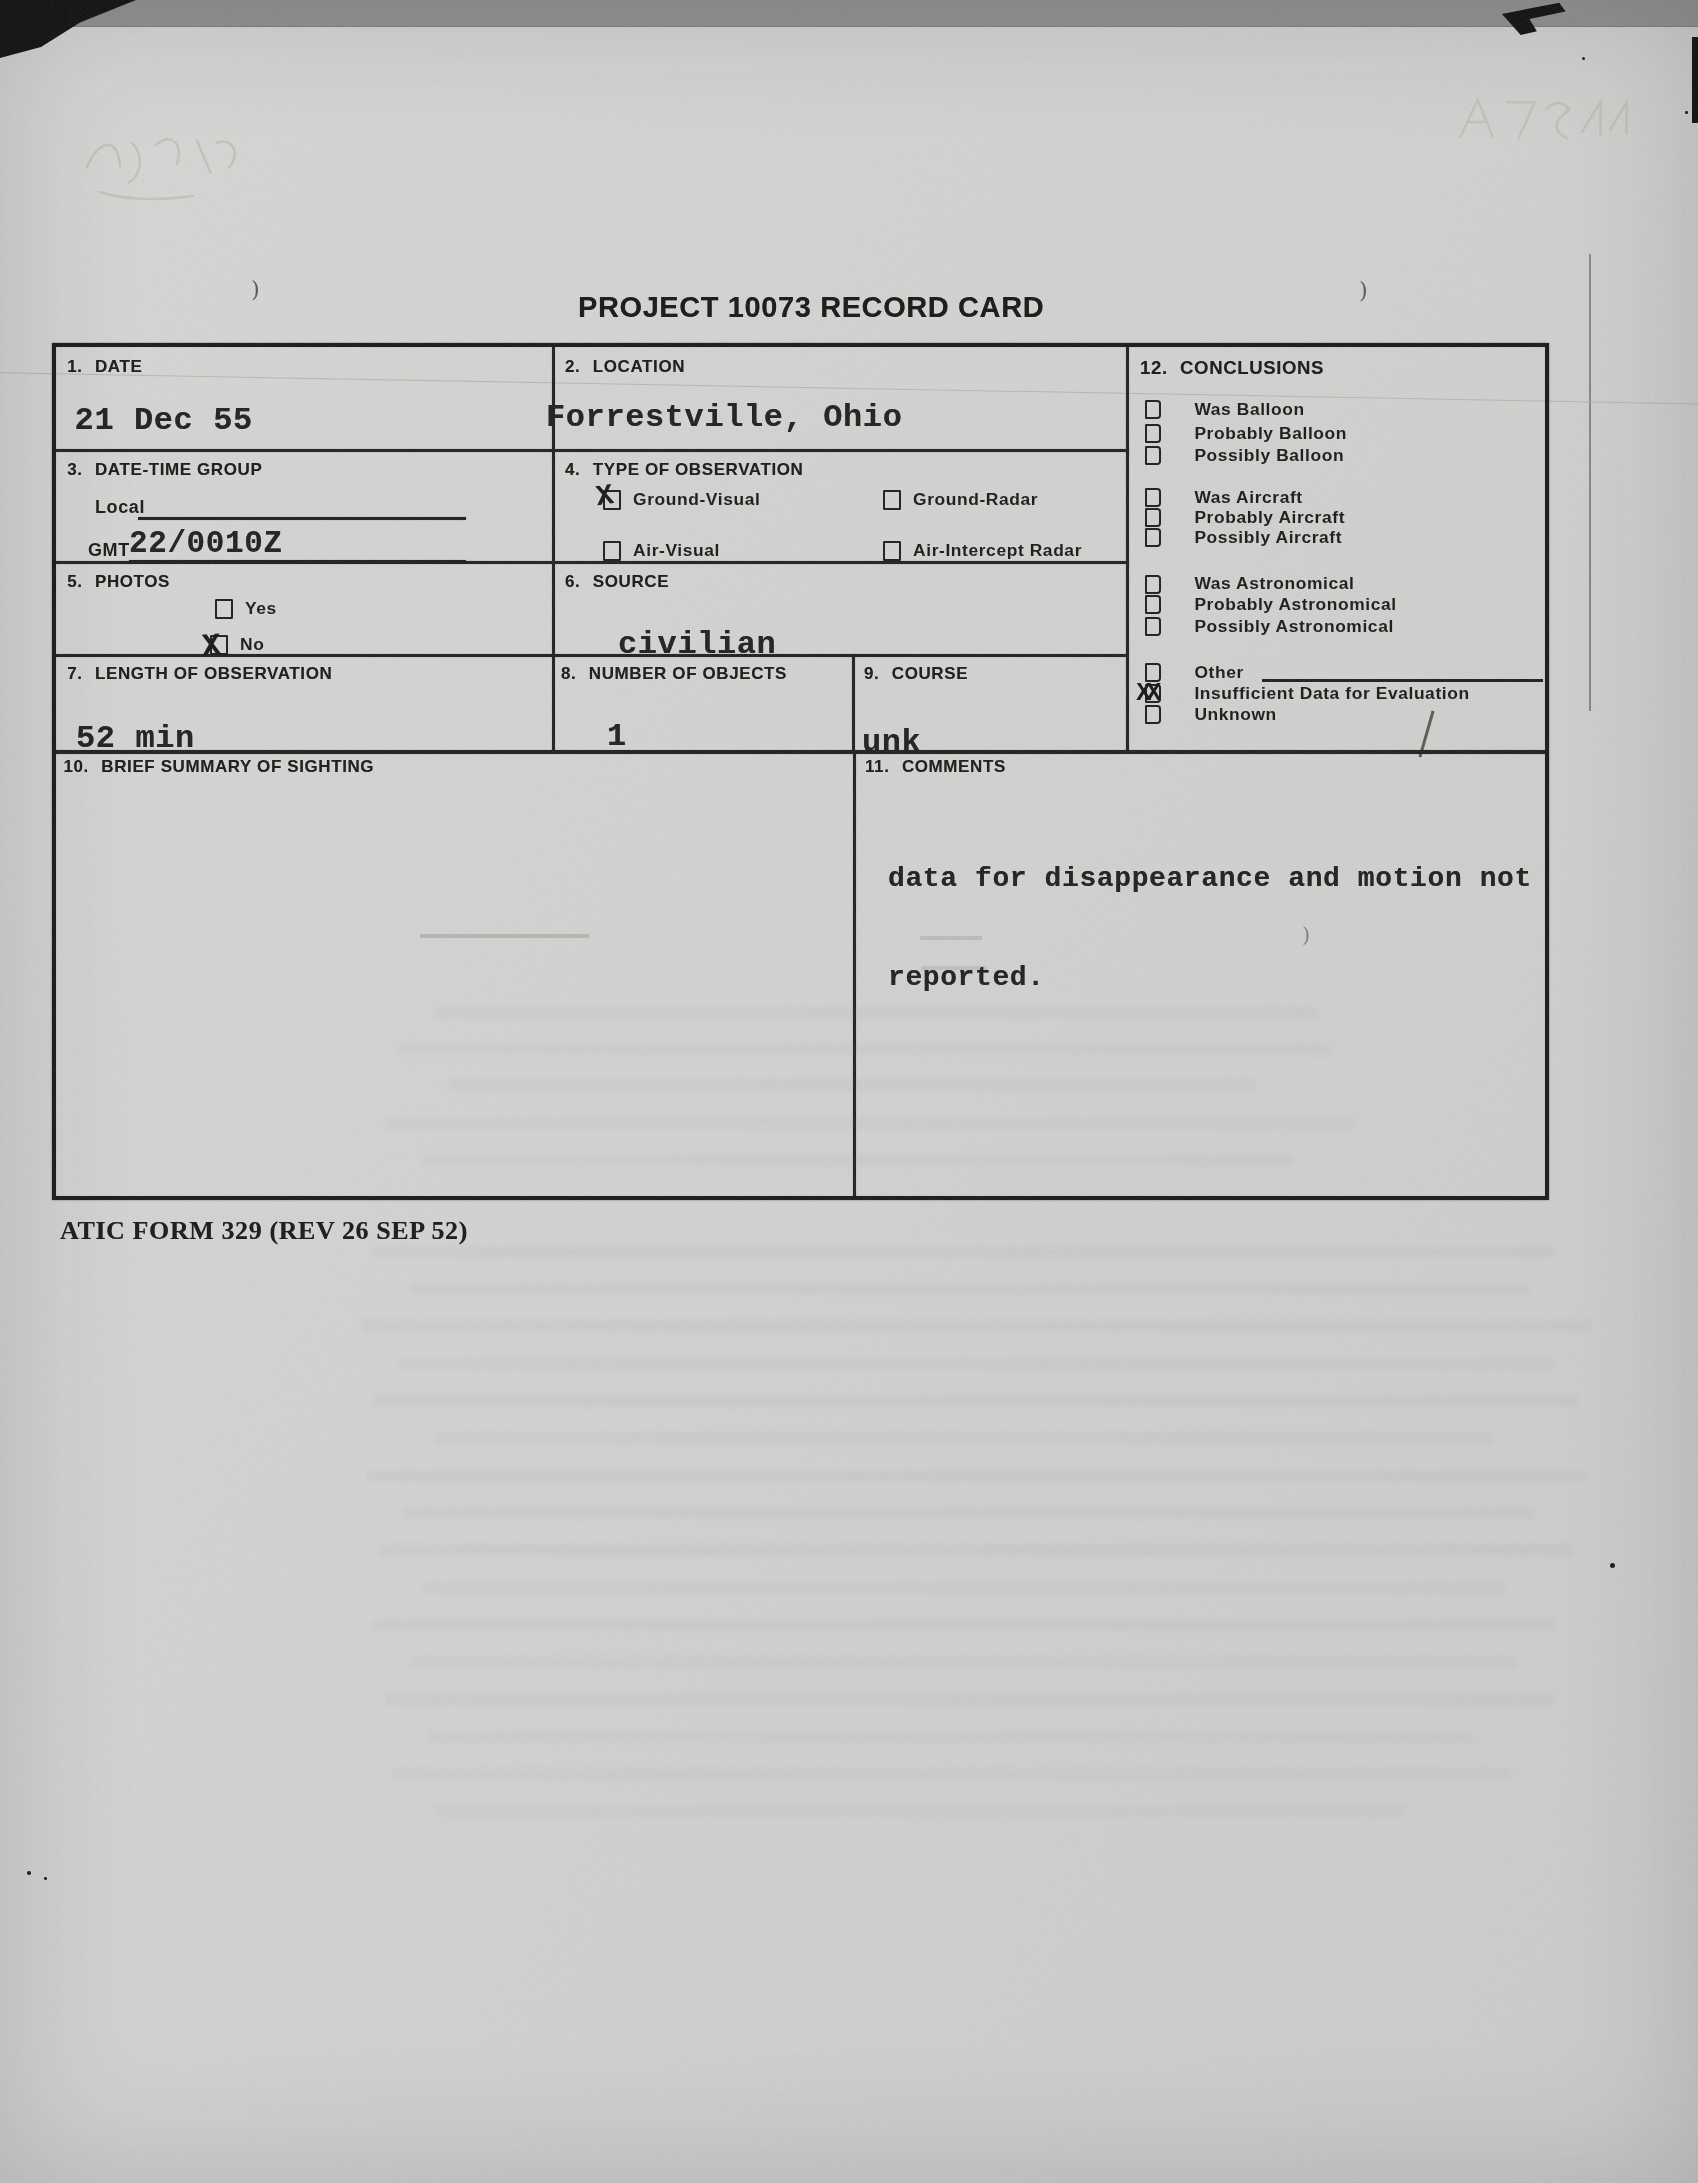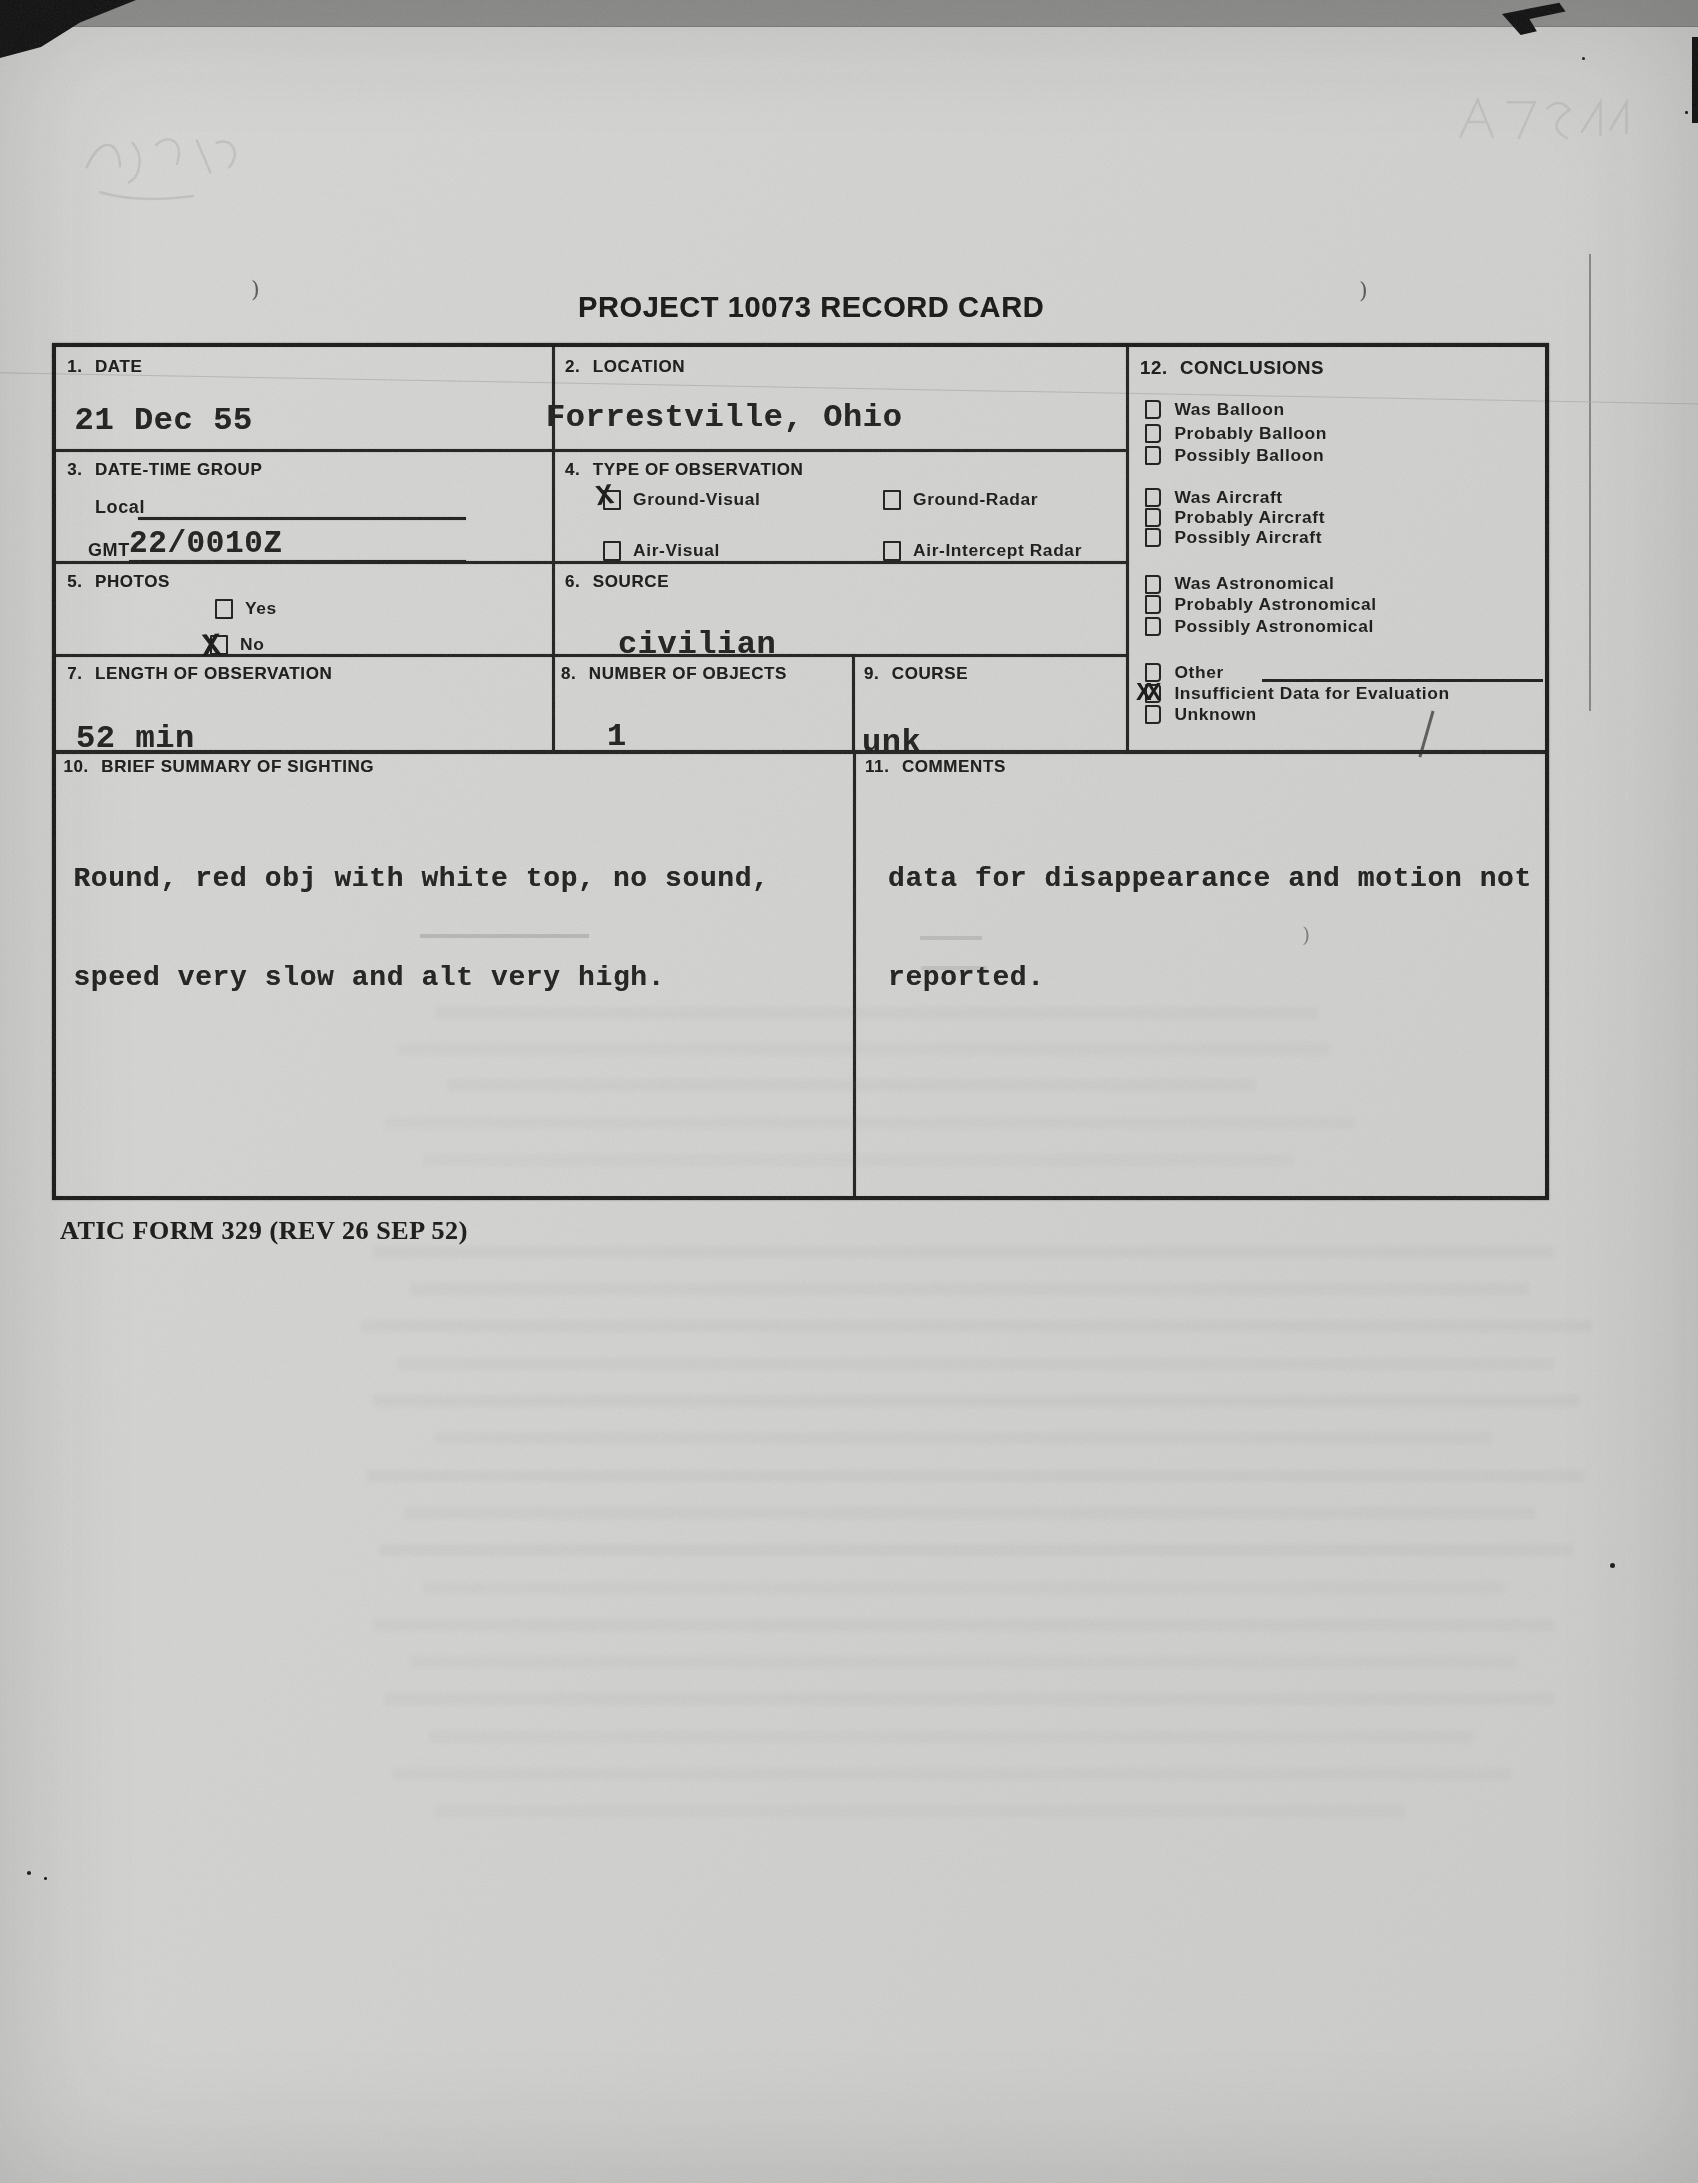--- a/index.html
+++ b/index.html
@@ -39,21 +39,21 @@
          text-shadow:0 0 0.6px rgba(15,15,15,.55);}
   .small-lab{position:absolute;font-size:18px;font-weight:700;color:#161614;letter-spacing:0.6px;}
   .uline{position:absolute;height:2.5px;background:#1b1b19;box-shadow:0 0 1.2px rgba(0,0,0,.4);}
   .opt{position:absolute;display:flex;align-items:center;gap:12.4px;}
   .box{width:13.7px;height:16px;border:2.5px solid #1a1a18;border-radius:1.2px;flex:0 0 auto;}
   .opt .olabel{font-size:17.4px;font-weight:700;color:#161614;letter-spacing:0.6px;white-space:nowrap;}
   .opt .mark{position:absolute;font-family:"Liberation Mono", monospace;font-weight:700;color:#141412;}
   .mark-gv{font-size:29px;left:-7.5px;top:-8.7px;transform:rotate(-8deg);}
   .mark-no{font-size:32px;left:-8px;top:-6.2px;transform:rotate(-4deg);}
   
-  .citem{position:absolute;left:1089px;display:flex;align-items:center;gap:13px;}
+  .citem{position:absolute;left:1089px;display:flex;align-items:center;gap:33px;}
   .cbox{width:12.4px;height:15.5px;border:2.5px solid #1a1a18;border-radius:1.2px 3.7px 3.7px 1.2px;flex:0 0 auto;}
   .citem .clabel{font-size:17.4px;font-weight:700;color:#161614;letter-spacing:0.6px;white-space:nowrap;}
   .cmark{position:absolute;font-family:"Liberation Mono", monospace;font-weight:700;
          font-size:25px;letter-spacing:-5px;color:#121210;left:-8.7px;top:-3.7px;}
   .other-line{position:absolute;left:1206px;top:332px;width:281px;height:2.5px;background:#1b1b19;}
   .txtlines{position:absolute;font-family:"Liberation Mono", monospace;font-weight:700;
             font-size:28px;line-height:33px;color:#1c1c1a;letter-spacing:0.6px;white-space:pre;
             text-shadow:0 0 0.6px rgba(15,15,15,.55);}
   .footer{position:absolute;left:60px;top:1216px;font-family:"Liberation Serif", serif;
           font-weight:700;font-size:26px;color:#151513;letter-spacing:0.6px;
@@ -186,24 +186,20 @@
     </div>
     <div class="typed" style="left:551px;top:371px;">1</div>
 
     <div class="hdr" style="left:808px;top:317px;">
       <span class="no">9.</span><span>COURSE</span>
     </div>
     <div class="typed" style="left:806px;top:377px;">unk</div>
 
     <div class="hdr" style="left:7.5px;top:410px;">
       <span class="no">10.</span><span>BRIEF SUMMARY OF SIGHTING</span>
-    </div>
-    <div class="txtlines" style="left:17.4px;top:449px;">
-      <div>Round, red obj with white top, no sound,</div>
-      <div>speed very slow and alt very high.</div>
     </div>
 
     <div class="hdr" style="left:809px;top:410px;">
       <span class="no">11.</span><span>COMMENTS</span>
     </div>
     <div class="txtlines" style="left:832px;top:449px;">
       <div>data for disappearance and motion not</div>
       <div>reported.</div>
     </div>
 

